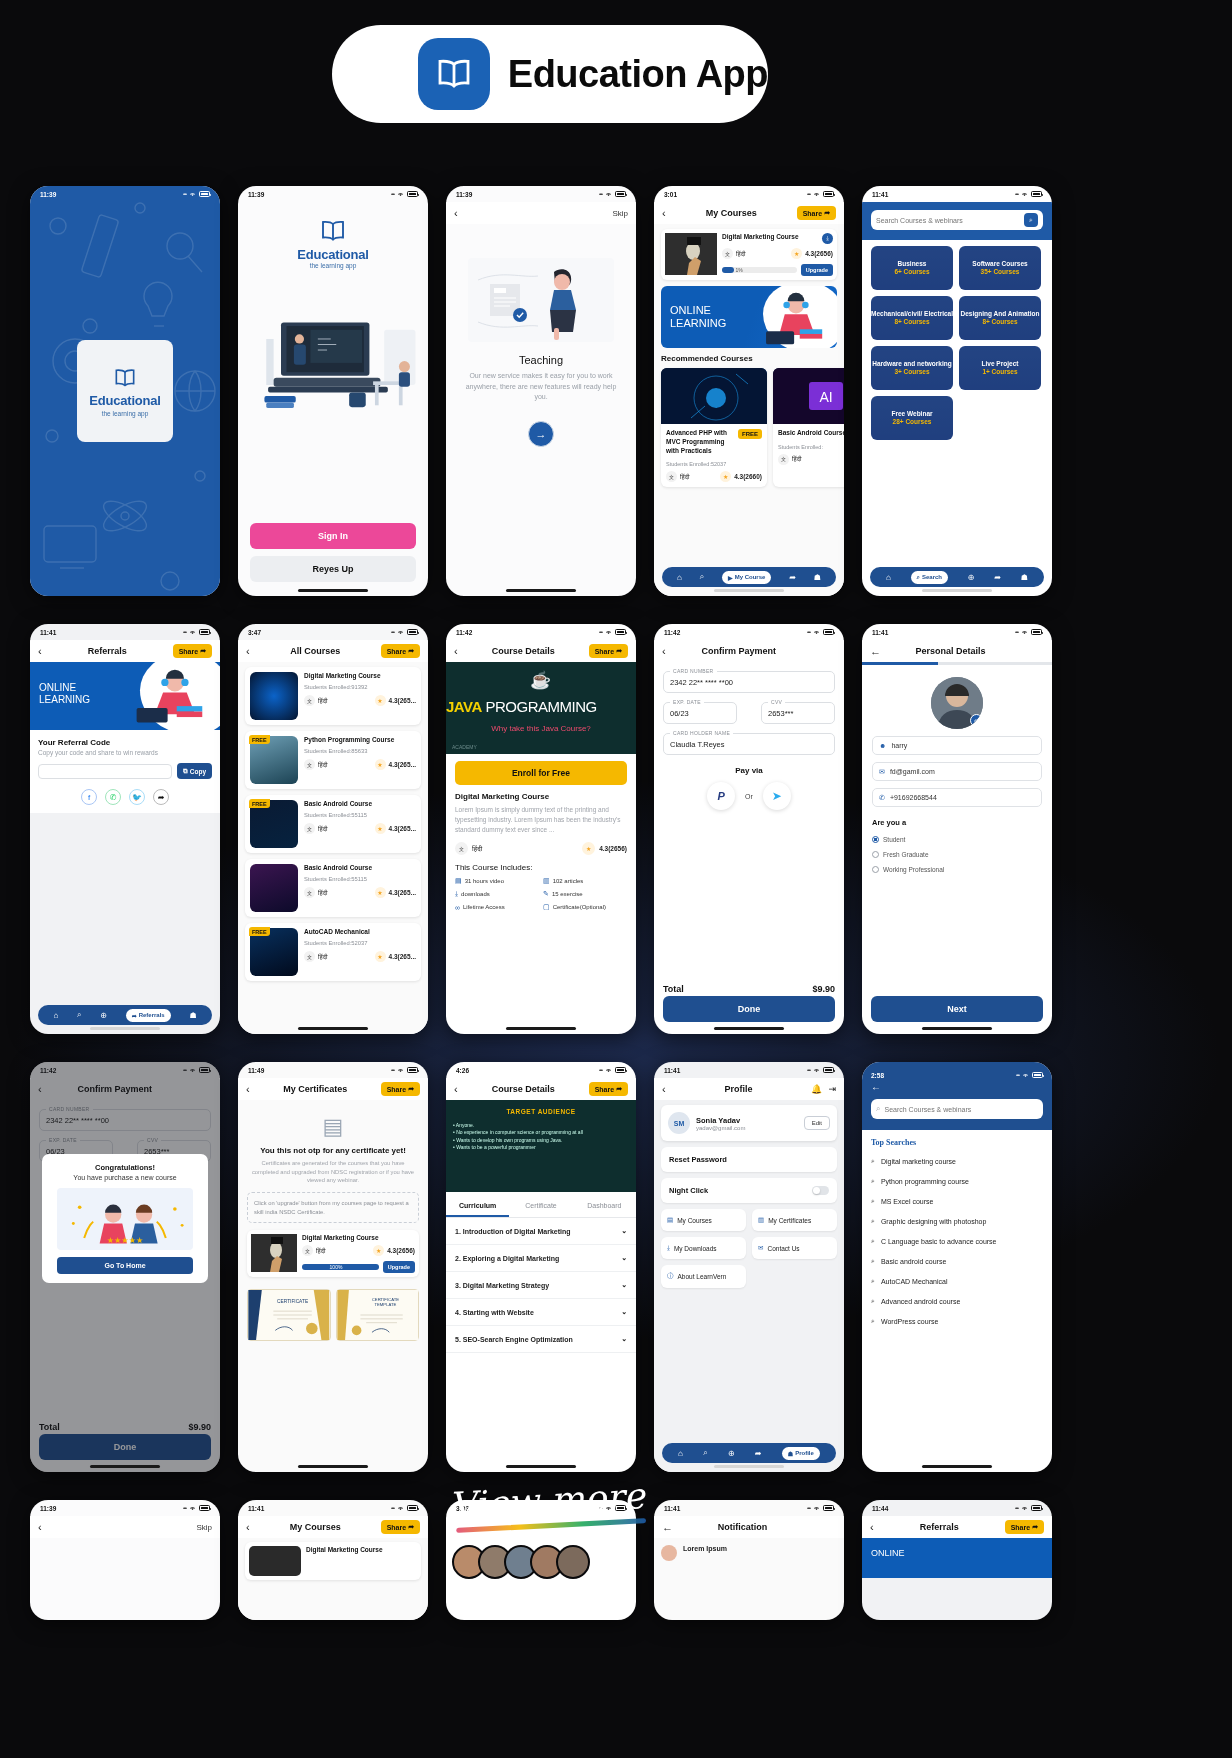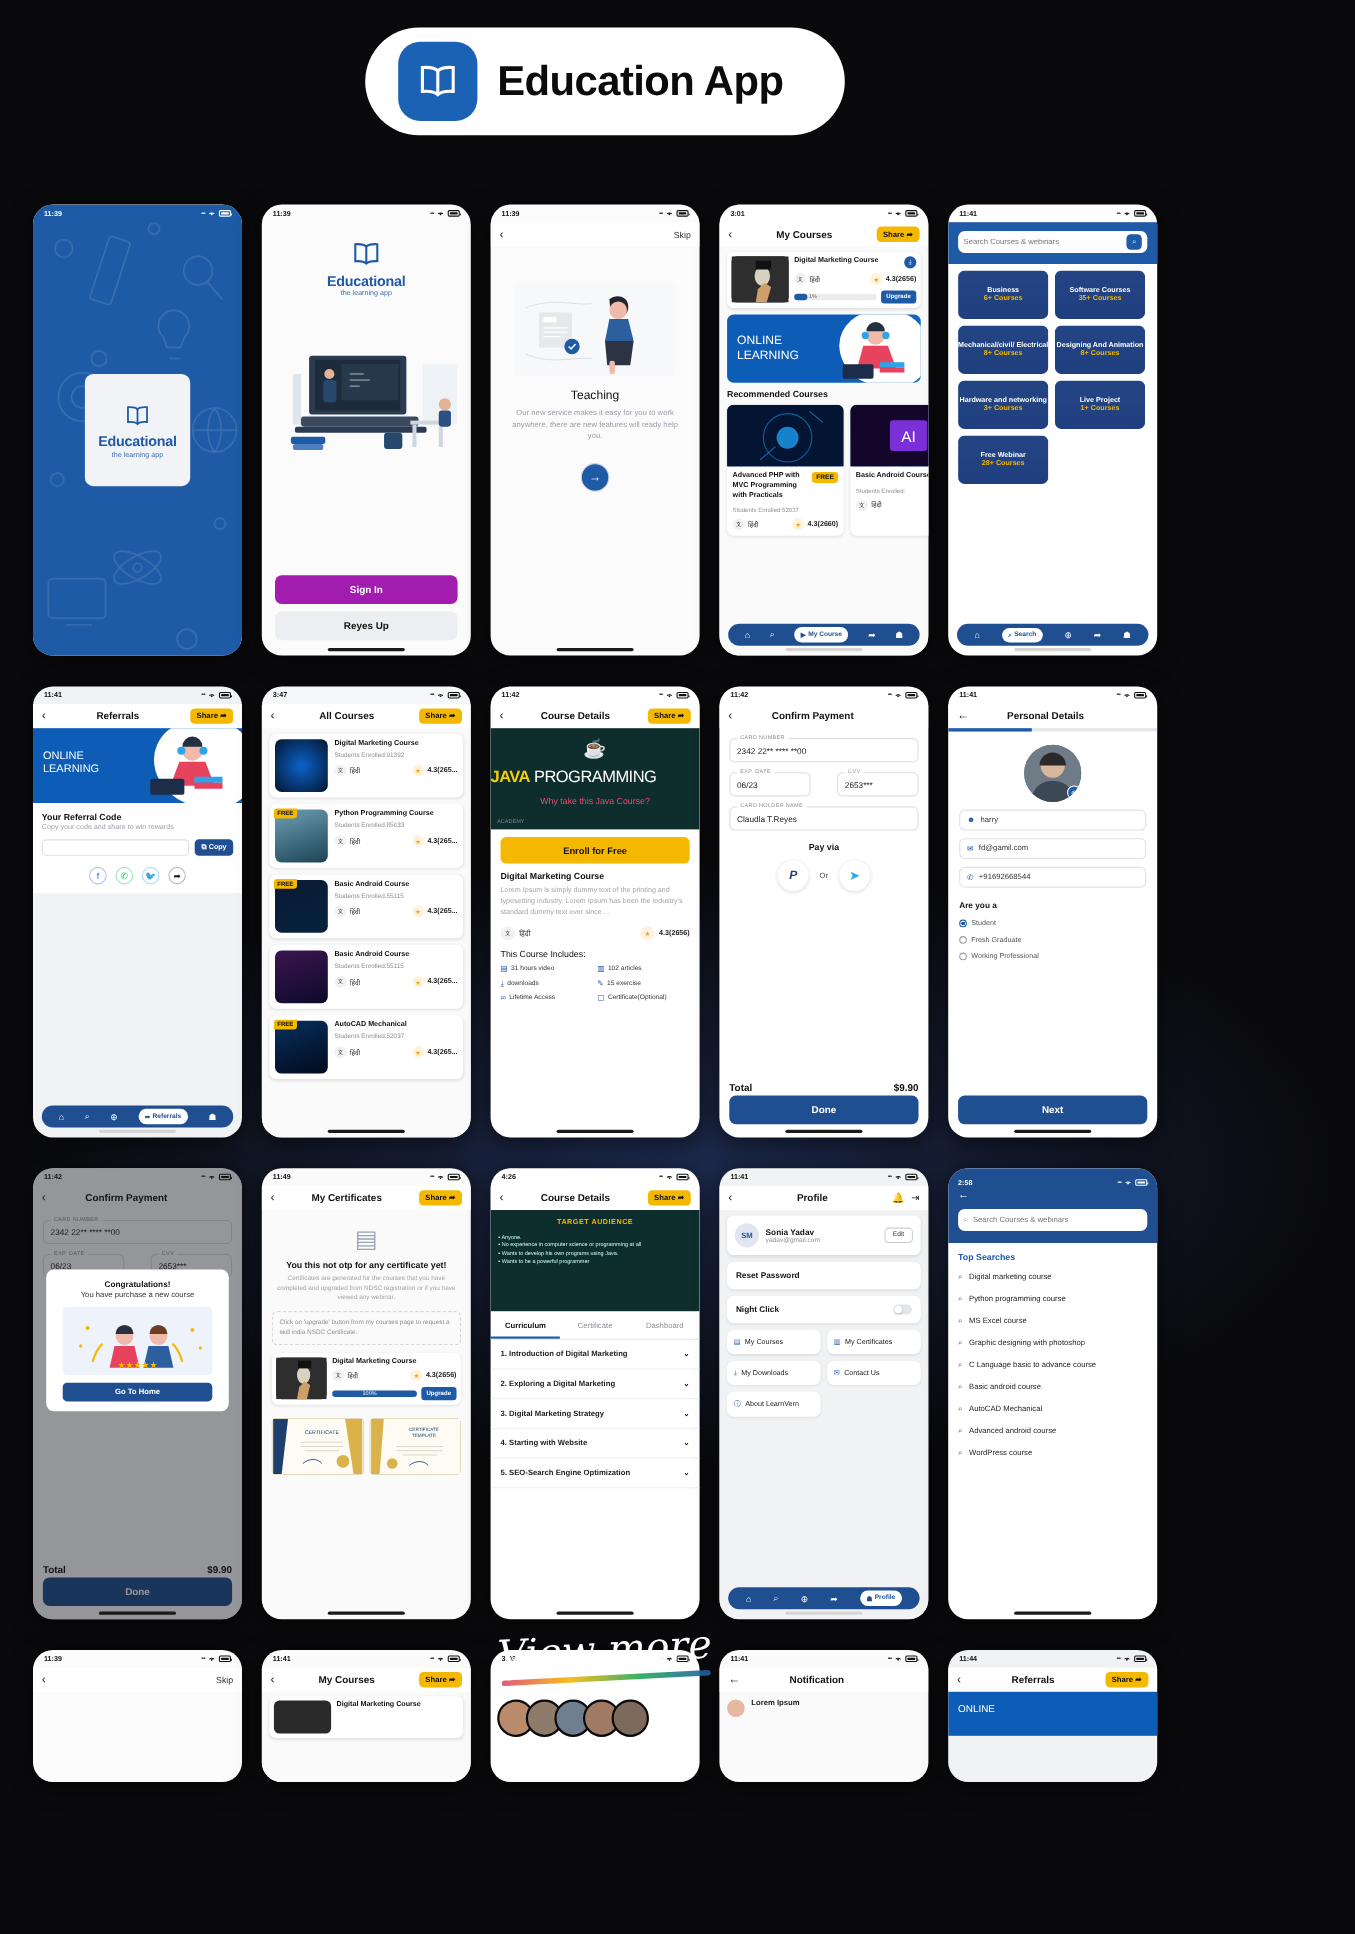--- a/index.html
+++ b/index.html
@@ -12,21 +12,21 @@
   }
   .bg-glow {
     position: absolute; left: 0; top: 560px; width: 1232px; height: 1000px;
     background: radial-gradient(ellipse 70% 40% at 50% 50%, #1d2a4d 0%, rgba(12,14,22,0) 70%);
     pointer-events: none;
   }
   
   .header-pill {
     position: absolute; left: 332px; top: 25px; width: 436px; height: 98px;
     background: #fff; border-radius: 50px;
-    display: flex; align-items: center; gap: 18px; padding-left: 30px;
+    display: flex; align-items: center; gap: 18px; padding-left: 30px; justify-content: flex-end;
   }
   .app-logo {
     width: 72px; height: 72px; border-radius: 20px; background: #1b62b5;
     display: flex; align-items: center; justify-content: center; flex: none;
   }
   .app-logo svg { width: 42px; height: 42px; }
   .header-title { font-size: 38px; font-weight: bold; color: #0b0b0b; letter-spacing: -0.5px; }
 
   
   .grid { position: absolute; left: 0; top: 186px; width: 1232px; }
@@ -71,21 +71,21 @@
     position: absolute; left: 50%; top: 50%; transform: translate(-50%,-50%);
     width: 96px; height: 102px; background: #f1f3f6; border-radius: 8px;
     display: flex; flex-direction: column; align-items: center; justify-content: center; gap: 2px;
   }
   .brand-name { font-size: 13px; font-weight: bold; color: #1f5aa6; letter-spacing: -.2px; }
   .brand-sub { font-size: 6.5px; color: #3b6ea8; }
 
   
   .signin-logo { text-align: center; padding-top: 14px; }
   .btn-primary {
-    background: #a21caf; color: #fff; text-align: center; font-weight: bold;
+    background: #ec4899; color: #fff; text-align: center; font-weight: bold;
     font-size: 9px; padding: 8px 0; border-radius: 6px; margin: 0 12px 7px;
   }
   .btn-ghost {
     background: #eceef1; color: #111; text-align: center; font-weight: bold;
     font-size: 9px; padding: 8px 0; border-radius: 6px; margin: 0 12px;
   }
 
   
   .ob-img { margin: 34px 22px 0; height: 84px; background: #f7f8fa; border-radius: 4px; position: relative; overflow: hidden; }
   .ob-title { text-align: center; font-size: 11px; font-weight: normal; margin-top: 12px; color: #111; }
@@ -240,21 +240,21 @@
   .edit-btn { border: 1px solid #c9ced6; border-radius: 4px; font-size: 6px; padding: 3px 7px; color: #333; }
   .row-item { background: #fff; border-radius: 6px; padding: 8px; font-size: 7.5px; font-weight: bold; color: #111; margin-bottom: 6px; display: flex; align-items: center; justify-content: space-between; box-shadow: 0 1px 2px rgba(0,0,0,.07);}
   .toggle { width: 17px; height: 9px; border-radius: 6px; background: #e1e4e8; position: relative; }
   .toggle::after { content:''; position:absolute; left:1px; top:1px; width:7px; height:7px; border-radius:50%; background:#fff; box-shadow:0 1px 2px rgba(0,0,0,.2);}
   .tile-grid { display: flex; flex-wrap: wrap; gap: 6px; }
   .tile { width: calc(50% - 3px); background: #fff; border-radius: 6px; padding: 7px 6px; font-size: 6.5px; color: #222; display: flex; align-items: center; gap: 4px; box-shadow: 0 1px 2px rgba(0,0,0,.07);}
 
   
   .ts-top { background: #1f4f90; padding: 7px 9px 11px; }
   .ts-back { color: #fff; font-size: 10px; margin-bottom: 7px; }
-  .ts-h { color: #1f5aa6; font-weight: bold; font-size: 8px; margin: 8px 9px 4px; }
+  .ts-h { color: #1f5aa6; font-weight: bold; font-size: 8px; margin: 8px 9px 4px; font-family: Liberation Serif, serif; }
   .ts-row { display: flex; align-items: center; gap: 6px; padding: 6px 9px; font-size: 7px; color: #222; }
 
   
   .notif-row { display: flex; gap: 6px; padding: 7px; align-items: flex-start; }
   .notif-av { width: 16px; height: 16px; border-radius: 50%; background: #e7b7a0; flex: none;}
 
   
   .viewmore {
     position: absolute; left: 440px; top: 1480px; width: 220px; text-align: center;
     color: #fff; font-size: 36px; font-family: "DejaVu Serif", serif; font-style: italic;

